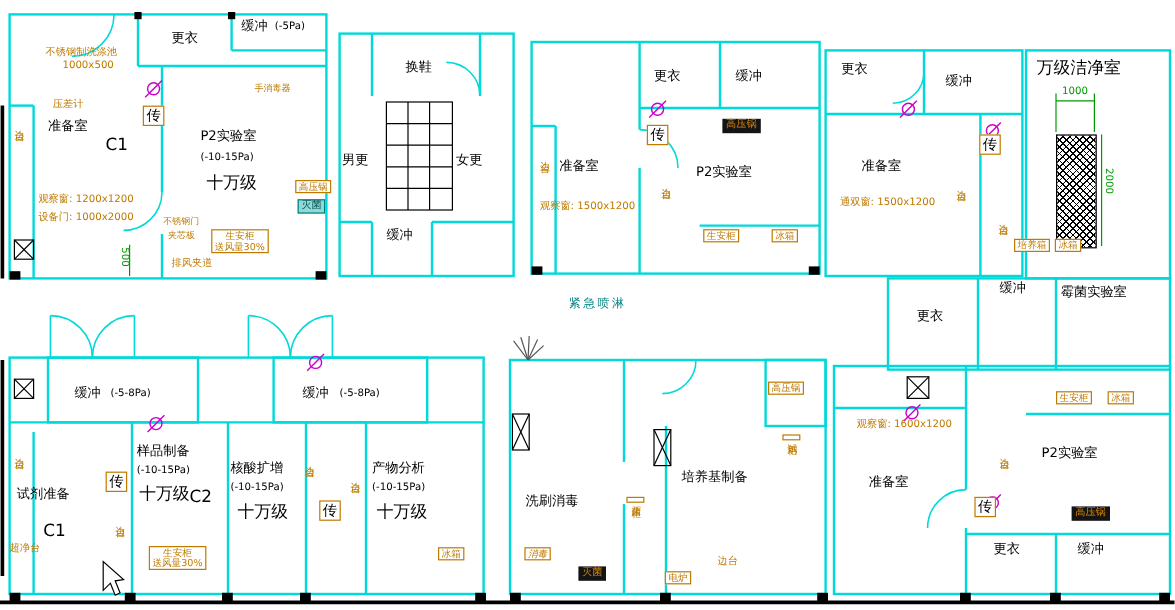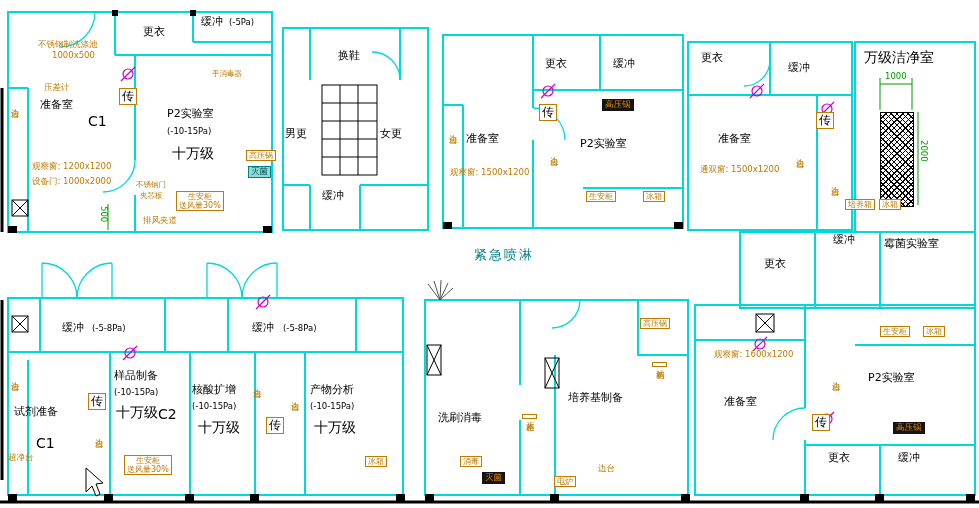--- a/index.html
+++ b/index.html
@@ -6,21 +6,21 @@
   #canvas{position:relative;width:979px;height:508px;background:#fff;overflow:hidden;
           font-family:"DejaVu Sans",sans-serif;}
   #walls{position:absolute;left:0;top:0;}
   .lbl{position:absolute;white-space:pre-line;line-height:1.15;pointer-events:none;}
   .room{color:#000;font-size:11px;}
   .room-sm{color:#000;font-size:8.5px;}
   .room-lg{color:#000;font-size:14px;}
   .ann{color:#bf7a00;font-size:8.5px;}
   .ann-sm{color:#bf7a00;font-size:7.5px;}
   .dim{color:#009a00;font-size:8.5px;}
-  .teal{color:#008080;font-size:13px;letter-spacing:2px;}
+  .teal{color:#008080;font-size:10px;letter-spacing:2px;}
   .pass{color:#000;font-size:12px;border:1px solid #bf7a00;padding:0 2px;line-height:1.25;background:#fff;}
   .boxed{color:#bf7a00;font-size:8px;border:1px solid #bf7a00;padding:0 2px;text-align:center;background:#fff;}
   .boxed-dark{color:#e08600;font-size:8.5px;background:#141414;padding:1px 3px;}
   .boxed-teal{color:#004f4f;font-size:8.5px;background:#8fd9d9;border:1px solid #008080;padding:0 2px;}
   .vert{writing-mode:vertical-rl;text-orientation:upright;letter-spacing:1px;}
   .vnum{writing-mode:vertical-rl;}
   .hatch{position:absolute;left:880px;top:112px;width:32px;height:93px;border:1px solid #000;
          background-color:#fff;
          background-image:repeating-linear-gradient(45deg,#000 0 1px,transparent 1px 4px),
                           repeating-linear-gradient(-45deg,#000 0 1px,transparent 1px 4px);}
@@ -288,21 +288,21 @@
       <span class="lbl ann vert" style="left: 290px; top: 395px;">边台</span>
       <span class="lbl room" style="left: 310px; top: 384px;">产物分析</span>
       <span class="lbl room-sm" style="left: 310px; top: 402px;">(-10-15Pa)</span>
       <span class="lbl room-lg" style="left: 314px; top: 419px;">十万级</span>
       <span class="lbl boxed" style="left: 365px; top: 456px;">冰箱</span>
       <span class="lbl room" style="left: 438px; top: 412px;">洗刷消毒</span>
       <span class="lbl boxed vert" style="left: 522px; top: 414px;">灭菌柜</span>
       <span class="lbl room" style="left: 568px; top: 392px;">培养基制备</span>
       <span class="lbl boxed" style="left: 640px; top: 318px;">高压锅</span>
       <span class="lbl boxed vert" style="left: 652px; top: 362px;">试剂柜</span>
-      <span class="lbl boxed" style="left: 460px; top: 456px;">消毒</span>
+      <span class="lbl boxed" style="left: 437px; top: 456px; font-style: italic;">消毒</span>
       <span class="lbl boxed-dark" style="left: 482px; top: 472px;">灭菌</span>
       <span class="lbl boxed" style="left: 554px; top: 464px; margin-top: 12px;">电炉</span>
       <span class="lbl ann" style="left: 598px; top: 464px;">边台</span>
       <span class="lbl ann" style="left: 714px; top: 350px;">观察窗: 1600x1200</span>
       <span class="lbl room" style="left: 724px; top: 396px;">准备室</span>
       <span class="lbl pass" style="left: 812px; top: 414px;">传</span>
       <span class="lbl ann vert" style="left: 831px; top: 375px;">边台</span>
       <span class="lbl boxed" style="left: 880px; top: 326px;">生安柜</span>
       <span class="lbl boxed" style="left: 923px; top: 326px;">冰箱</span>
       <span class="lbl room" style="left: 868px; top: 372px;">P2实验室</span>

